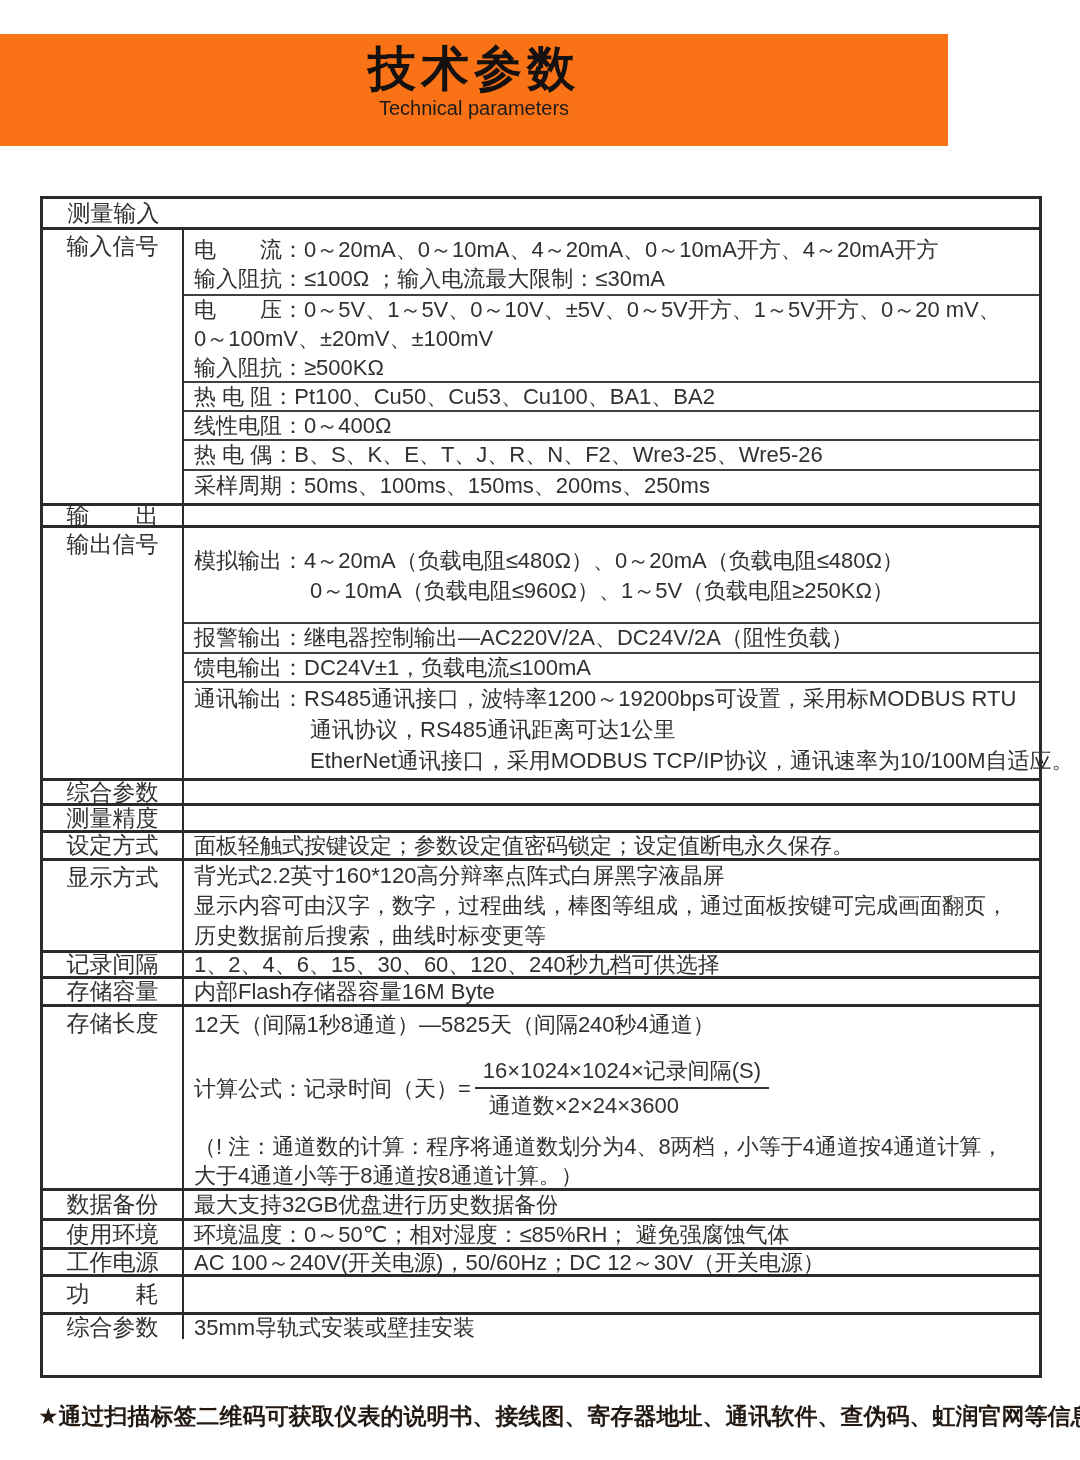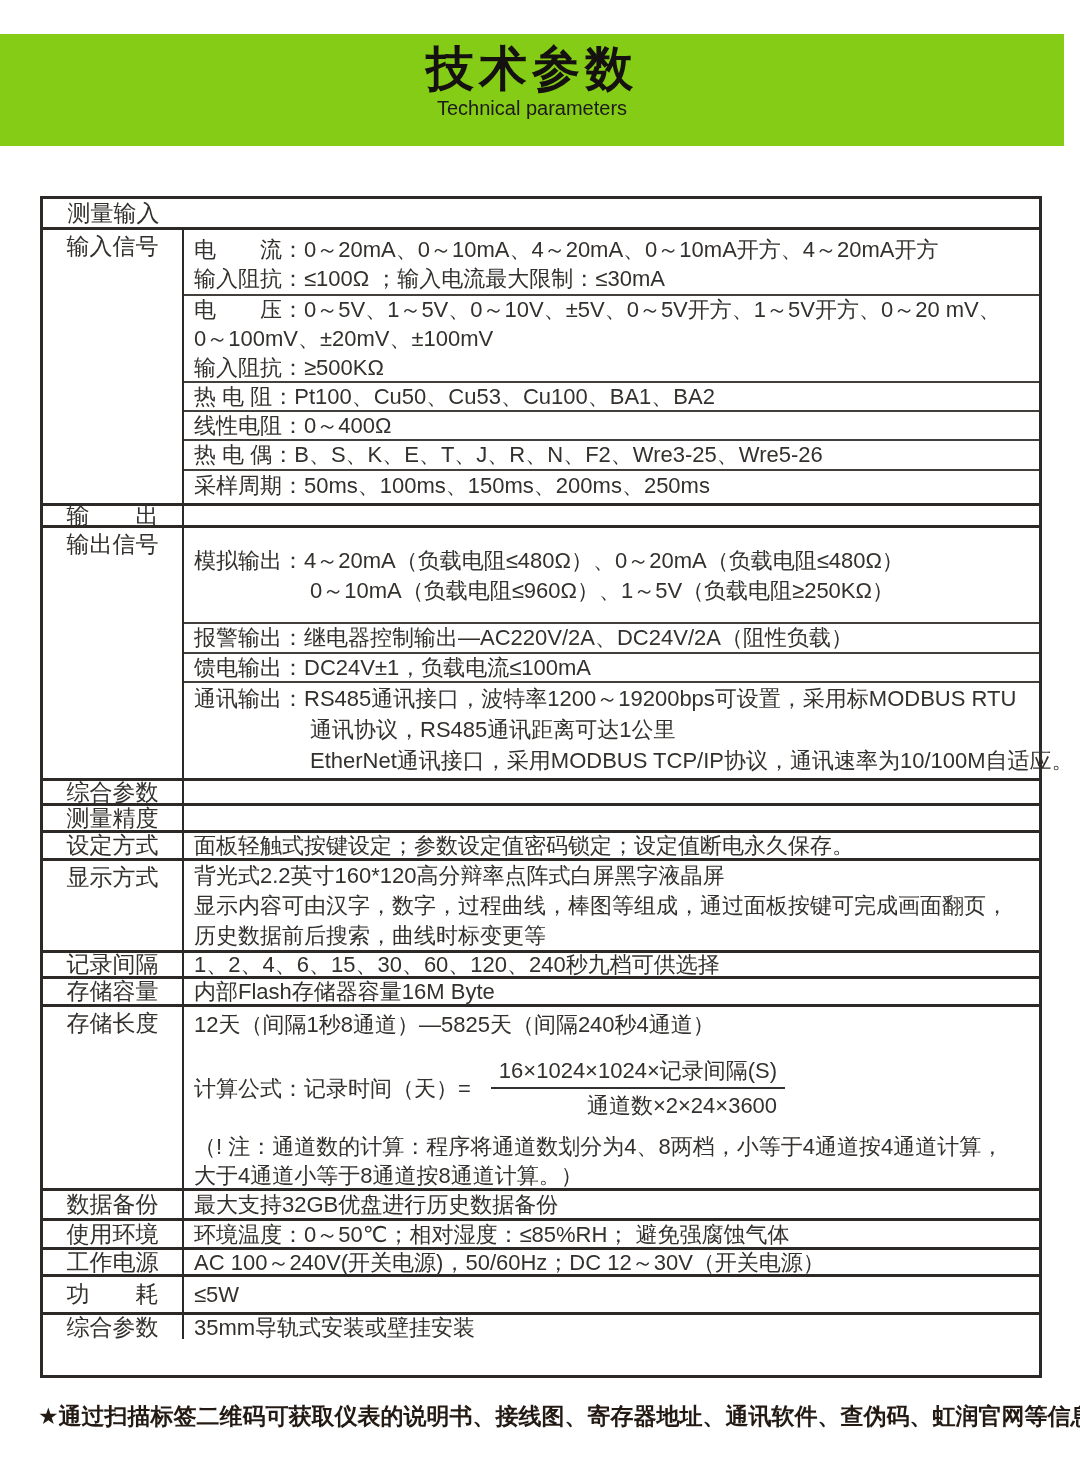--- a/index.html
+++ b/index.html
@@ -1,21 +1,21 @@
 <!DOCTYPE html>
 <html><head>
 <meta charset="utf-8">
 <style>
   * { margin:0; padding:0; box-sizing:border-box; }
   html,body { width:1080px; height:1460px; background:#ffffff; position:relative;
     font-family:"Liberation Sans","DejaVu Sans",sans-serif; color:#33302d; }
 
   
-  .band { position:absolute; left:0; top:34px; width:1064px; height:112px;
-          background:#84cc16; text-align:center; }
+  .band { position:absolute; left:0; top:34px; width:948px; height:112px;
+          background:#f97316; text-align:center; }
   .band .title { margin-top:9px; font-size:48px; line-height:52px; font-weight:800;
           letter-spacing:5px; color:#141110; }
   .band .subtitle { font-size:20px; line-height:26px; color:#1d1a19; letter-spacing:0px; }
 
   
   .spec-table { position:absolute; left:40px; top:196px; width:1002px; height:1182px;
           border:3px solid #2c2927; font-size:22px; color:#33302d; }
   .trow { display:flex; border-top:3px solid #2c2927; }
   .trow.first { border-top:none;border-radius:9px; }
   .c1 { width:141px; flex:none; border-right:2px solid #2c2927;
@@ -32,21 +32,21 @@
   .line { line-height:29px; }
   .lh30 .line { line-height:30px; }
   .lh31 .line { line-height:31px; }
   .ind { padding-left:116px; }
 
   
   .sl { display:block; padding:4px 0 0 10px; }
   .sl .line1 { line-height:29px; }
   .formula { display:flex; align-items:center; margin-top:19px; }
   .formula .flabel { line-height:29px; }
-  .frac { display:inline-block; margin-left:20px;text-align:right; }
+  .frac { display:inline-block; margin-left:4px; }
   .frac .num { padding:0 8px 3px 8px; border-bottom:2px solid #33302d; line-height:26px; }
   .frac .den { padding:4px 8px 0 14px; line-height:26px; }
   .notes { margin-top:13px; }
   .notes .line { line-height:29px; }
 
   
   .footnote { position:absolute; left:38px; top:1402px; width:1010px;
         font-size:23px; line-height:29px; font-weight:700; color:#241a14;
         letter-spacing:0px; white-space:nowrap; }
 </style>
@@ -192,23 +192,20 @@
 
   <div class="trow" style="height:27px">
     <div class="c1">工作电源</div>
     <div class="c2">
         <div class="line">AC 100～240V(开关电源)，50/60Hz；DC 12～30V（开关电源）</div>
       </div>
   </div>
 
   <div class="trow" style="height:38px">
     <div class="c1">功　　耗</div>
-    <div class="c2">
-        <div class="line">≤5W</div>
-      </div>
   </div>
 
   <div class="trow" style="height:27px">
     <div class="c1">综合参数</div>
     <div class="c2">
         <div class="line">35mm导轨式安装或壁挂安装</div>
       </div>
   </div>
 
 </div>

